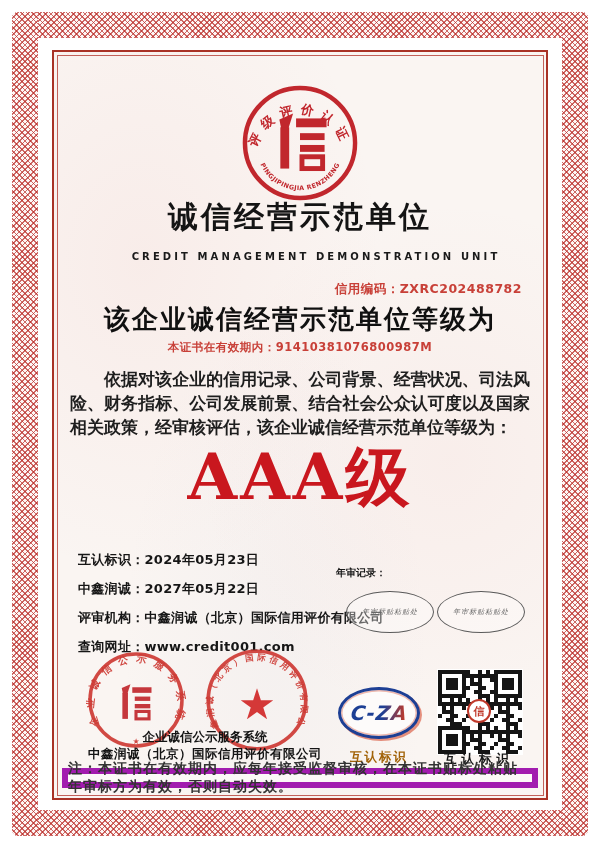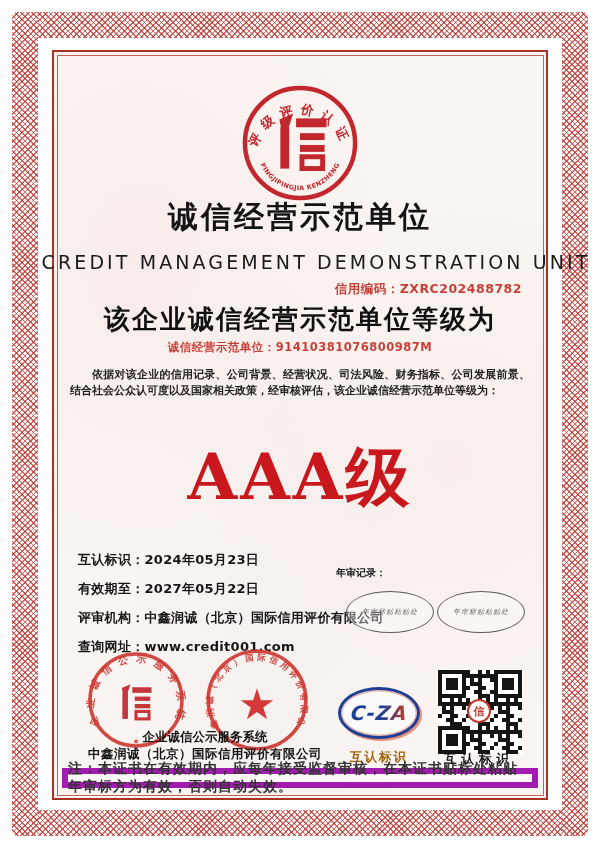--- a/index.html
+++ b/index.html
@@ -32,26 +32,26 @@
   .frame { position:absolute; top:50px; left:52px; right:52px; bottom:48px;
     border:2.5px solid #a93226; }
   .frame::after { content:''; position:absolute; inset:2.5px; border:1px solid #c2615a; }
 
   .abs { position:absolute; }
   .center-text { left:0; right:0; text-align:center; }
 
   .seal-top { left:241px; top:84px; width:118px; height:118px; }
 
   .title { top:197px; font-size:30px; font-weight:800; letter-spacing:3px; color:#141414; }
-  .subtitle { top:251px; font-size:19px; font-weight:400; letter-spacing:3.1px; color:#1a1a1a;margin-left:32px; }
+  .subtitle { top:251px; font-size:10px; font-weight:700; letter-spacing:3.1px; color:#1a1a1a;margin-left:32px; }
   .credit-code { top:281px; right:78px; color:#c84038; font-size:12.5px; font-weight:700; letter-spacing:.5px; }
   .company { top:302px; font-size:26px; font-weight:800; letter-spacing:2px; color:#101010; }
   .uscc { top:340px; font-size:11.5px; font-weight:700; color:#c84038; letter-spacing:.5px; }
 
-  .paragraph { top:367px; left:70px; width:460px; font-size:11px; font-weight:700;
+  .paragraph { top:367px; left:70px; width:460px; font-size:17px; font-weight:700;
     line-height:1.42; text-align:justify; text-indent:2em; color:#1e1e1e; }
 
   .grade { top:434px; font-size:64px; font-weight:800; letter-spacing:3px; color:#c9171e;
     font-family:"DejaVu Serif","Liberation Serif",serif; }
 
   .details { left:78px; top:551px; }
   .details .row { font-size:13px; font-weight:700; color:#161616; margin-bottom:11px; letter-spacing:.3px; }
 
   .annual-label { left:336px; top:566px; font-size:10px; font-weight:700; color:#161616; }
   .oval { width:88px; height:42px; border:1.5px solid #5a5a5a; border-radius:50%;
@@ -130,29 +130,29 @@
         <textPath href="#arc-bot" startOffset="50%" text-anchor="middle">PINGJIPINGJIA RENZHENG</textPath>
       </text>
       <use href="#xin-logo"></use>
     </svg>
   </div>
 
   <div class="abs center-text title">诚信经营示范单位</div>
   <div class="abs center-text subtitle">CREDIT MANAGEMENT DEMONSTRATION UNIT</div>
   <div class="abs credit-code">信用编码：ZXRC202488782</div>
   <div class="abs center-text company">该企业诚信经营示范单位等级为</div>
-  <div class="abs center-text uscc">诚信经营示范单位：91410381076800987M</div>
+  <div class="abs center-text uscc">本证书在有效期内：91410381076800987M</div>
 
   <div class="abs paragraph">依据对该企业的信用记录、公司背景、经营状况、司法风险、财务指标、公司发展前景、结合社会公众认可度以及国家相关政策，经审核评估，该企业诚信经营示范单位等级为：</div>
 
   <div class="abs center-text grade">AAA级</div>
 
   <div class="abs details">
     <div class="row">互认标识：2024年05月23日</div>
-    <div class="row">有效期至：2027年05月22日</div>
+    <div class="row">中鑫润诚：2027年05月22日</div>
     <div class="row">评审机构：中鑫润诚（北京）国际信用评价有限公司</div>
     <div class="row">查询网址：www.credit001.com</div>
   </div>
 
   <div class="abs annual-label">年审记录：</div>
   <div class="abs oval oval-1">年审标贴粘贴处</div>
   <div class="abs oval oval-2">年审标贴粘贴处</div>
 
   <div class="abs seal-left">
     <svg width="100" height="100" viewBox="0 0 100 100">

